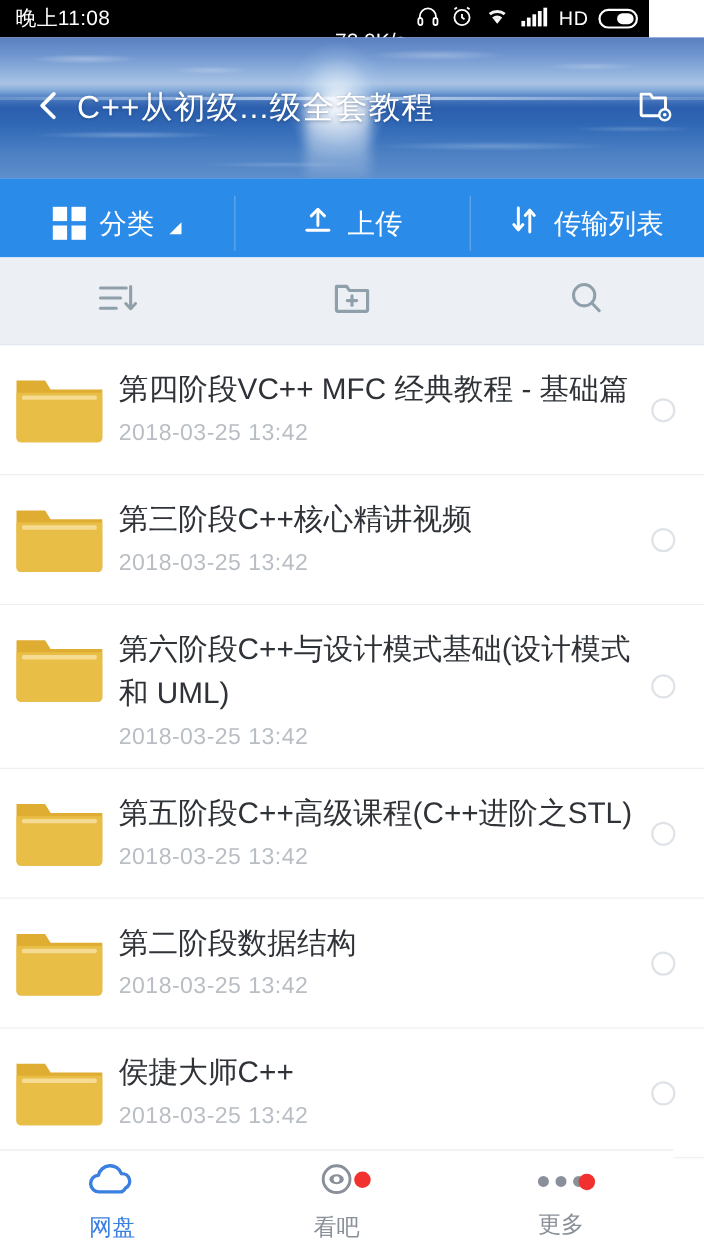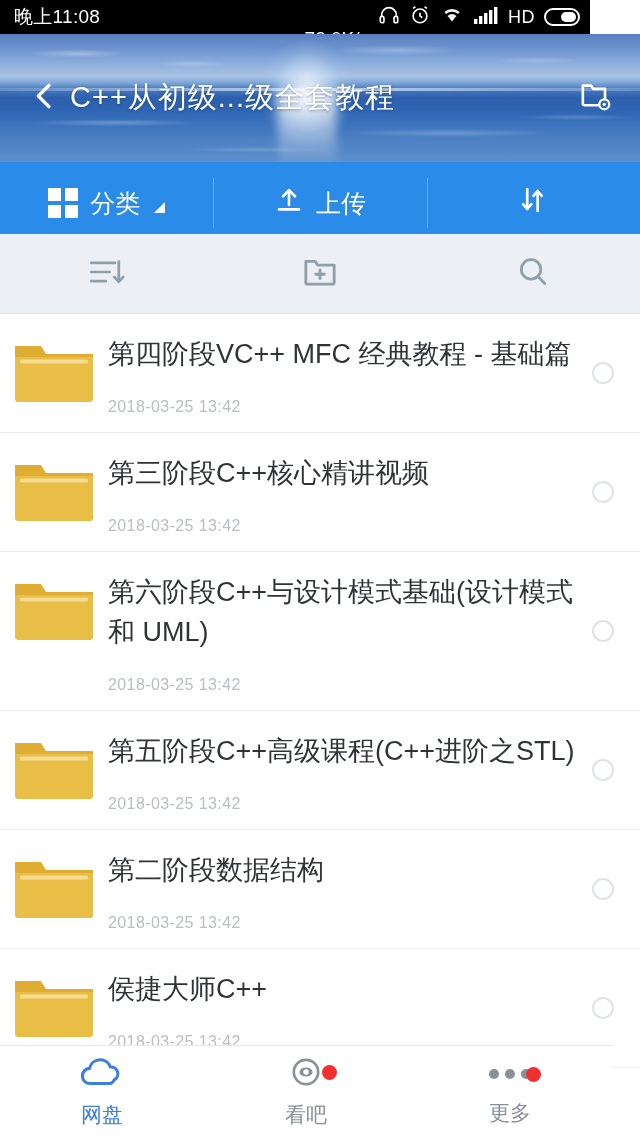--- a/index.html
+++ b/index.html
@@ -130,21 +130,21 @@
   .row{
     display:flex; align-items:flex-start; padding:20px 2px 16px 0;
     border-bottom:1px solid #eceef0; position:relative; min-height:118px;
   }
   .row .fold{ flex:0 0 108px; display:flex; justify-content:center; padding-top:6px; }
   .row .meta{ flex:1 1 auto; padding-right:60px; }
   .row .fname{
     font-size:27px; color:#2f3338; line-height:40px; word-break:break-word;
   }
   .row .fdate{
-    font-size:16px; color:#b9bec4; margin-top:24px; letter-spacing:.4px;
+    font-size:21px; color:#b9bec4; margin-top:8px; letter-spacing:.4px;
   }
   .row .pick{
     position:absolute; right:26px; top:50%; transform:translateY(-50%);
     width:22px; height:22px; border:2px solid #dfe3e7; border-radius:50%;
   }
 
   
   .bottomnav{
     position:absolute; left:0; bottom:0; width:612px; height:93px;
     background:#ffffff; border-top:1px solid #e6e8eb;
@@ -261,20 +261,21 @@
 
   <div class="act">
     <span>
       <svg width="28" height="30" viewBox="0 0 24 26" fill="none" stroke="#fff" stroke-width="2.3" stroke-linecap="round" stroke-linejoin="round">
         <path d="M7 3.5v17"></path>
           <path d="M3.4 16.6 7 20.8l3.6-4.2"></path>
         <path d="M16 22.5v-17"></path>
           <path d="M12.4 9.4 16 5.2l3.6 4.2"></path>
       </svg>
     </span>
+    <span>传输列表</span>
   </div>
 </div>
 
 <div class="toolstrip">
   <div class="tool">
     <span>
       <svg width="40" height="34" viewBox="0 0 30 26" fill="none" stroke="#8fa0ab" stroke-width="2.1" stroke-linecap="round" stroke-linejoin="round">
         <path d="M3 6h18"></path>
           <path d="M3 13h14"></path>
           <path d="M3 20h11"></path>

